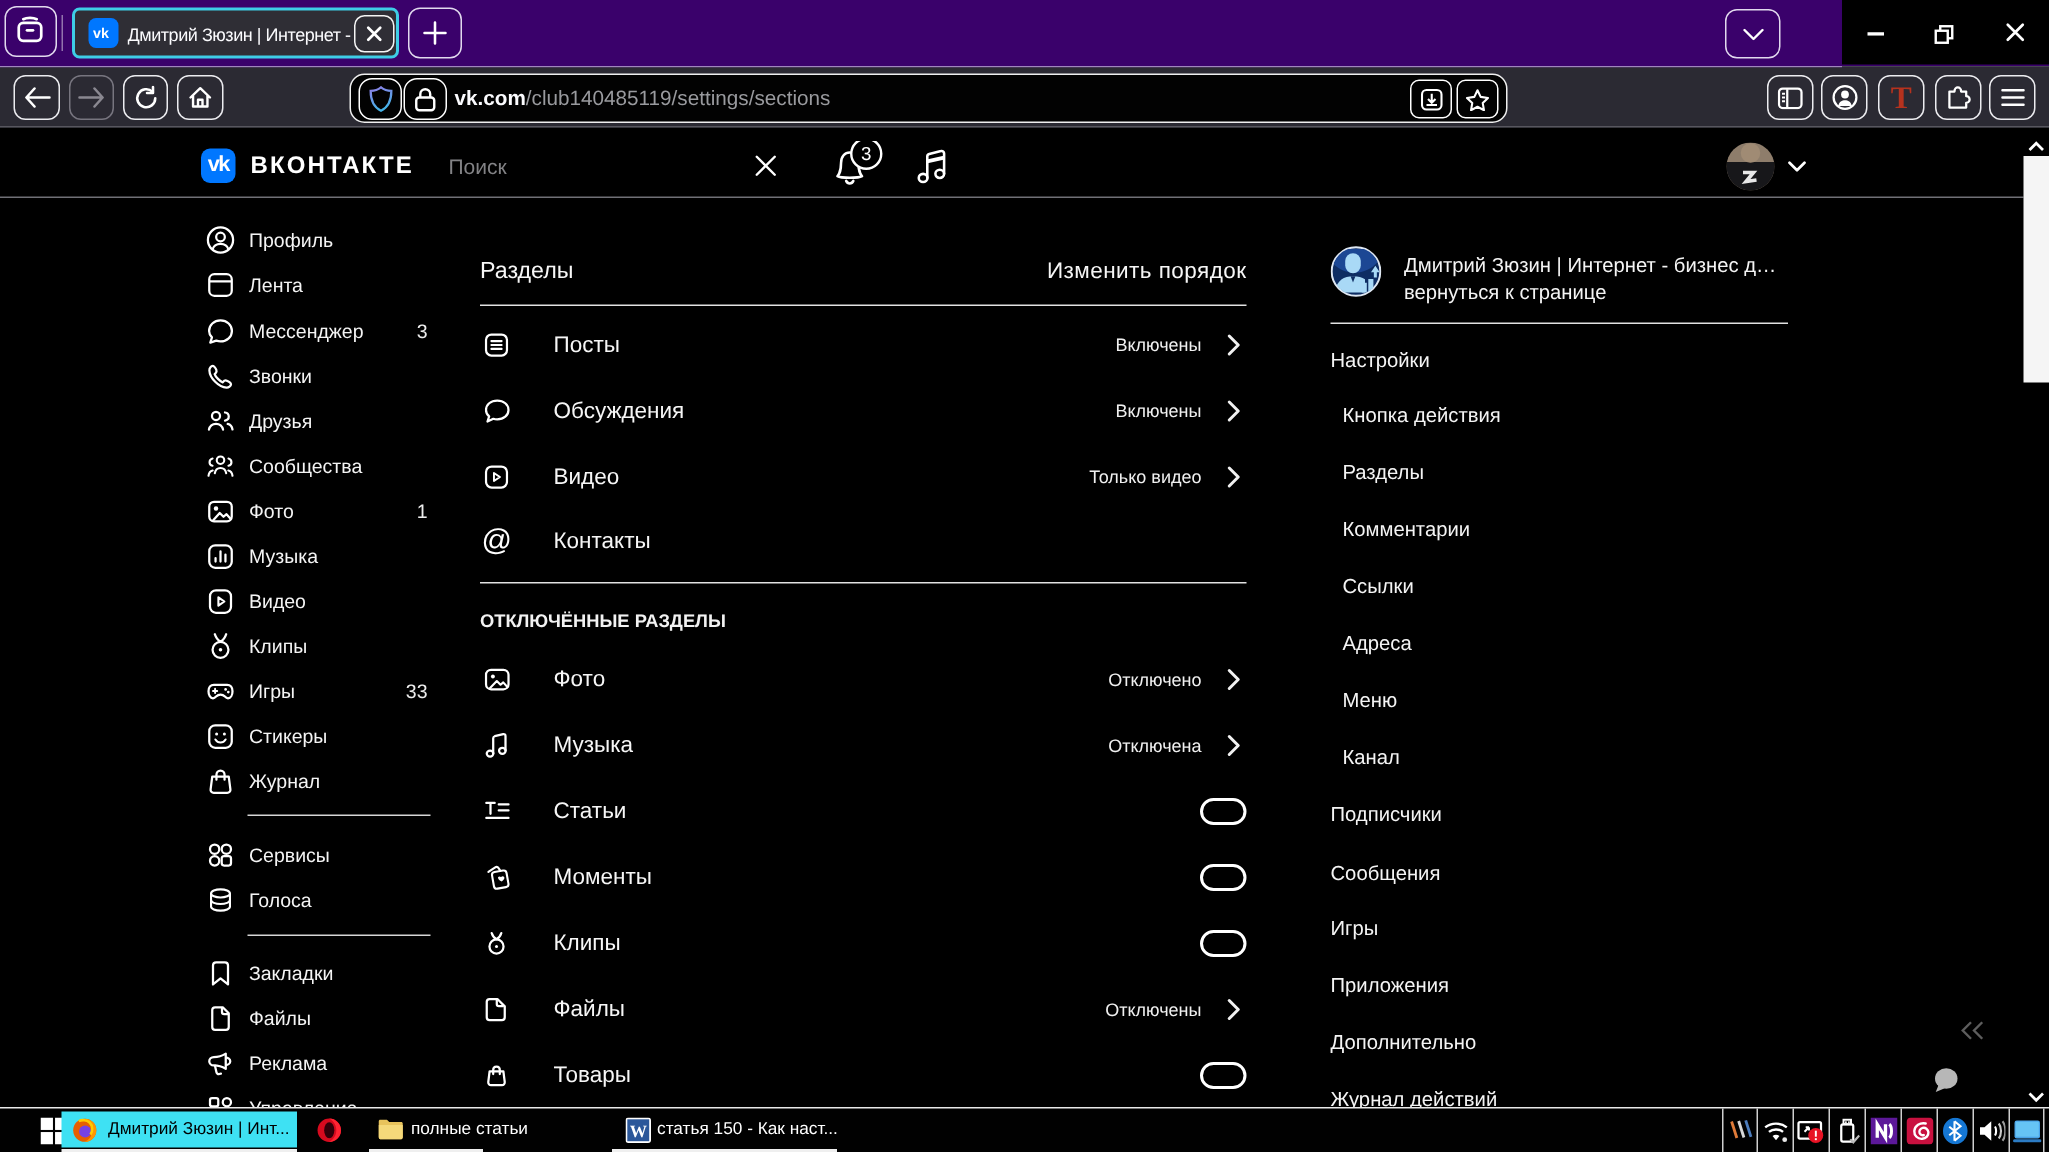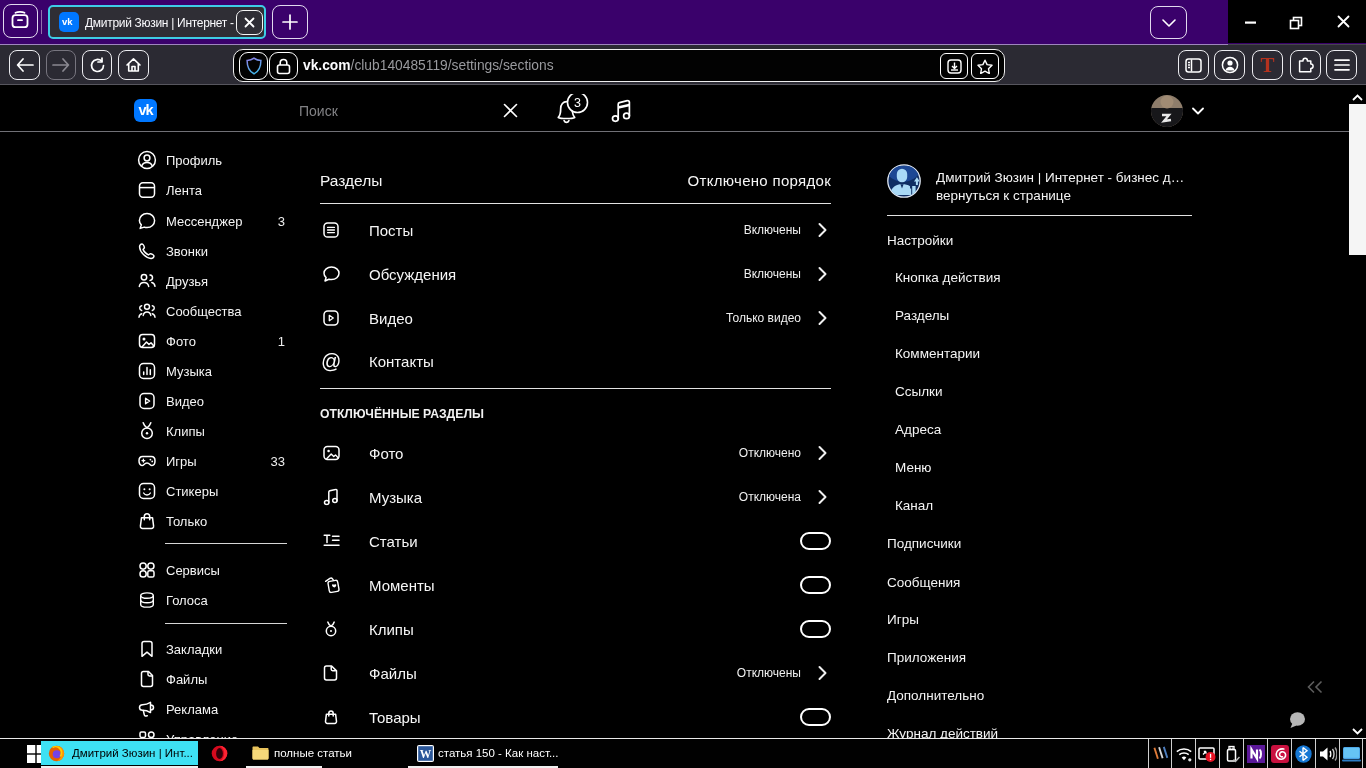--- a/index.html
+++ b/index.html
@@ -175,20 +175,21 @@
   <div class="nbtn" style="left:1326px; width:31px;">
     <svg width="16" height="12" viewBox="0 0 16 12">
         <path d="M1 1.2 H15 M1 6 H15 M1 10.8 H15" stroke="#fff" stroke-width="1.7" stroke-linecap="round"></path>
       </svg>
   </div>
 </div>
 
 <div class="abs" id="page">
   <div class="abs" id="vkheader">
     <div class="abs" style="left:134px; top:9px; width:23px; height:23px; border-radius:6px; background:#07f; color:#fff; font-weight:bold; font-size:14.5px; text-align:center; line-height:22px; letter-spacing:-1px;">vk</div>
+    <div class="abs" style="left:167px; top:0; height:42px; line-height:42px; font-size:16px; font-weight:bold; color:#fff; letter-spacing:1.4px;">ВКОНТАКТЕ</div>
     <div class="abs" style="left:299px; top:0; height:42px; line-height:42px; font-size:14px; color:#828285;">Поиск</div>
     <svg class="abs" style="left:503px; top:13px;" width="15" height="15" viewBox="0 0 15 15">
         <path d="M1.5 1.5 L13.5 13.5 M13.5 1.5 L1.5 13.5" stroke="#fff" stroke-width="1.6" stroke-linecap="round"></path>
       </svg>
     <svg class="abs" style="left:554px; top:4px;" width="36" height="32" viewBox="0 0 36 32">
       <g transform="translate(-1.5,1)">
         <path d="M14 23.5 C7.6 23.5 5.8 22.4 5.8 22.4 C5.8 22.4 8.2 20.2 8.2 13.6 C8.2 9.4 10.8 6.6 14 6.6 C17.2 6.6 19.8 9.4 19.8 13.6 C19.8 20.2 22.2 22.4 22.2 22.4 C22.2 22.4 20.4 23.5 14 23.5 Z" fill="none" stroke="#fff" stroke-width="1.7" stroke-linejoin="round"></path>
         <path d="M11.6 25.6 C12.1 26.7 13 27.3 14 27.3 C15 27.3 15.9 26.7 16.4 25.6" fill="none" stroke="#fff" stroke-width="1.7" stroke-linecap="round"></path>
       </g>
       <circle cx="23.5" cy="8.5" r="10" fill="#000" stroke="#fff" stroke-width="1.6"></circle>
@@ -311,21 +312,21 @@
           <circle cx="12.6" cy="8.3" r="1" fill="#fff"></circle>
           <path d="M6.6 12 C7.4 13.3 8.6 14 10 14 C11.4 14 12.6 13.3 13.4 12" fill="none" stroke="#fff" stroke-width="1.4" stroke-linecap="round"></path>
         </svg>
       <span class="mtxt">Стикеры</span>
     </div>
     <div class="mrow" style="top:416px;">
       <svg class="mico" width="20" height="20" viewBox="0 0 20 20">
           <path d="M4.5 6.7 H15.5 L16.6 15.2 C16.8 16.5 15.8 17.5 14.5 17.5 H5.5 C4.2 17.5 3.2 16.5 3.4 15.2 Z" fill="none" stroke="#fff" stroke-width="1.5" stroke-linejoin="round"></path>
           <path d="M7.3 8.8 V5.5 C7.3 3.9 8.4 2.7 10 2.7 C11.6 2.7 12.7 3.9 12.7 5.5 V8.8" fill="none" stroke="#fff" stroke-width="1.5" stroke-linecap="round"></path>
         </svg>
-      <span class="mtxt">Только</span>
+      <span class="mtxt">Журнал</span>
     </div>
     <div class="abs" style="left:165px; top:453px; width:122px; height:1px; background:#d6d6d6;"></div>
     <div class="mrow" style="top:465px;padding-left:36px;">
       <svg class="mico" width="20" height="20" viewBox="0 0 20 20">
           <circle cx="6.1" cy="6.1" r="3.1" fill="none" stroke="#fff" stroke-width="1.5"></circle>
           <circle cx="13.9" cy="6.1" r="3.1" fill="none" stroke="#fff" stroke-width="1.5"></circle>
           <circle cx="6.1" cy="13.9" r="3.1" fill="none" stroke="#fff" stroke-width="1.5"></circle>
           <rect x="10.8" y="10.8" width="6.2" height="6.2" rx="1.6" fill="none" stroke="#fff" stroke-width="1.5"></rect>
         </svg>
       <span class="mtxt">Сервисы</span>
@@ -365,21 +366,21 @@
           <rect x="3" y="3" width="5.5" height="5.5" rx="1.4" fill="none" stroke="#fff" stroke-width="1.5"></rect>
           <rect x="11.5" y="3" width="5.5" height="5.5" rx="2.75" fill="none" stroke="#fff" stroke-width="1.5"></rect>
           <rect x="3" y="11.5" width="5.5" height="5.5" rx="1.4" fill="none" stroke="#fff" stroke-width="1.5"></rect>
           <rect x="11.5" y="11.5" width="5.5" height="5.5" rx="1.4" fill="none" stroke="#fff" stroke-width="1.5" transform="rotate(45 14.25 14.25)"></rect>
         </svg>
       <span class="mtxt">Управление</span>
     </div>
   </div>
   <div id="maincontent">
     <div class="abs" style="left:320px; top:82px; font-size:15.5px; color:#f6f6f6;">Разделы</div>
-    <div class="abs" style="left:320px; top:82px; width:511px; text-align:right; font-size:15px; font-weight:500; letter-spacing:0.3px; color:#f6f6f6;">Отключено порядок</div>
+    <div class="abs" style="left:320px; top:82px; width:511px; text-align:right; font-size:15px; font-weight:500; letter-spacing:0.3px; color:#f6f6f6;">Изменить порядок</div>
     <div class="abs" style="left:320px; top:113px; width:511px; height:1px; background:#e2e2e2;"></div>
 
     <div class="crow" style="top:117.5px;">
       <svg class="cico" width="16" height="16" viewBox="0 0 16 16">
           <rect x="1" y="1" width="14" height="14" rx="3.6" fill="none" stroke="#fff" stroke-width="1.5"></rect>
           <path d="M4.6 5.4 H11.4 M4.6 8 H11.4 M4.6 10.6 H11.4" stroke="#fff" stroke-width="1.4" stroke-linecap="round"></path>
         </svg>
       <span class="ctxt">Посты</span>
         <span class="cstat">Включены</span>
       <svg class="cchev" width="9" height="15" viewBox="0 0 9 15">

